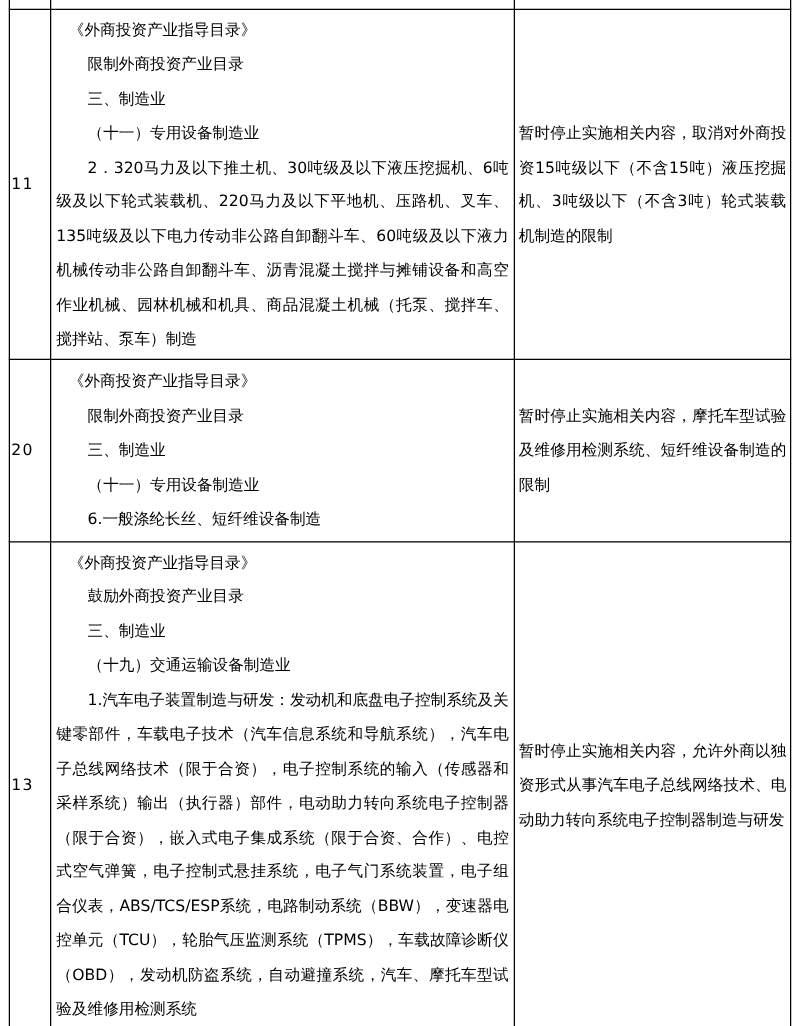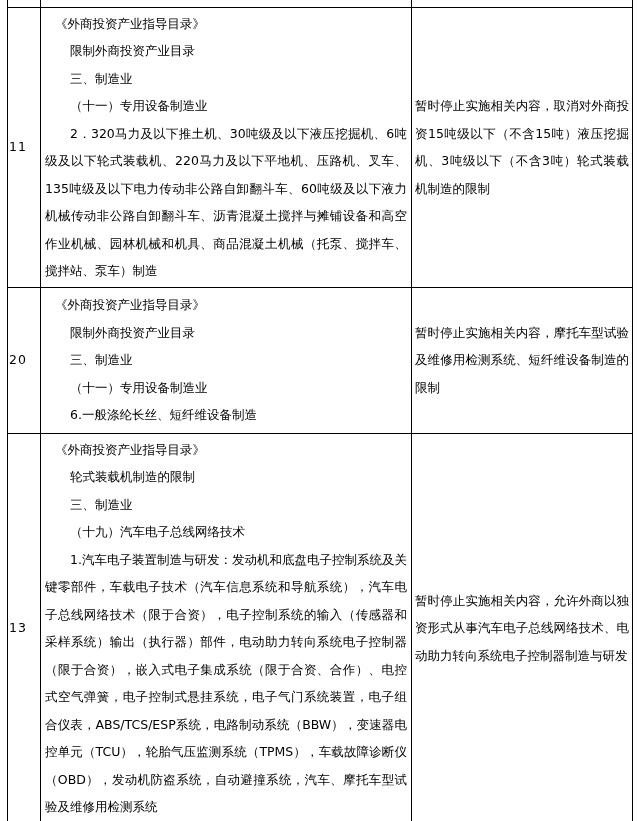--- a/index.html
+++ b/index.html
@@ -102,23 +102,23 @@
         <p>（十一）专用设备制造业</p>
         <p>6.一般涤纶长丝、短纤维设备制造</p>
       </td>
       <td class="remark-cell">暂时停止实施相关内容，摩托车型试验及维修用检测系统、短纤维设备制造的限制</td>
     </tr>
 
     <tr class="row-13">
       <td class="num-cell">13</td>
       <td class="main-cell">
         <p class="no-indent">《外商投资产业指导目录》</p>
-        <p>轮式装载机制造的限制</p>
+        <p>鼓励外商投资产业目录</p>
         <p>三、制造业</p>
-        <p>（十九）汽车电子总线网络技术</p>
+        <p>（十九）交通运输设备制造业</p>
         <p>1.汽车电子装置制造与研发：发动机和底盘电子控制系统及关键零部件，车载电子技术（汽车信息系统和导航系统），汽车电子总线网络技术（限于合资），电子控制系统的输入（传感器和采样系统）输出（执行器）部件，电动助力转向系统电子控制器（限于合资），嵌入式电子集成系统（限于合资、合作）、电控式空气弹簧，电子控制式悬挂系统，电子气门系统装置，电子组合仪表，ABS/TCS/ESP系统，电路制动系统（BBW），变速器电控单元（TCU），轮胎气压监测系统（TPMS），车载故障诊断仪（OBD），发动机防盗系统，自动避撞系统，汽车、摩托车型试验及维修用检测系统</p>
       </td>
       <td class="remark-cell">暂时停止实施相关内容，允许外商以独资形式从事汽车电子总线网络技术、电动助力转向系统电子控制器制造与研发</td>
     </tr>
 
   </tbody>
     </table>
 </div>
 
 </body></html>

